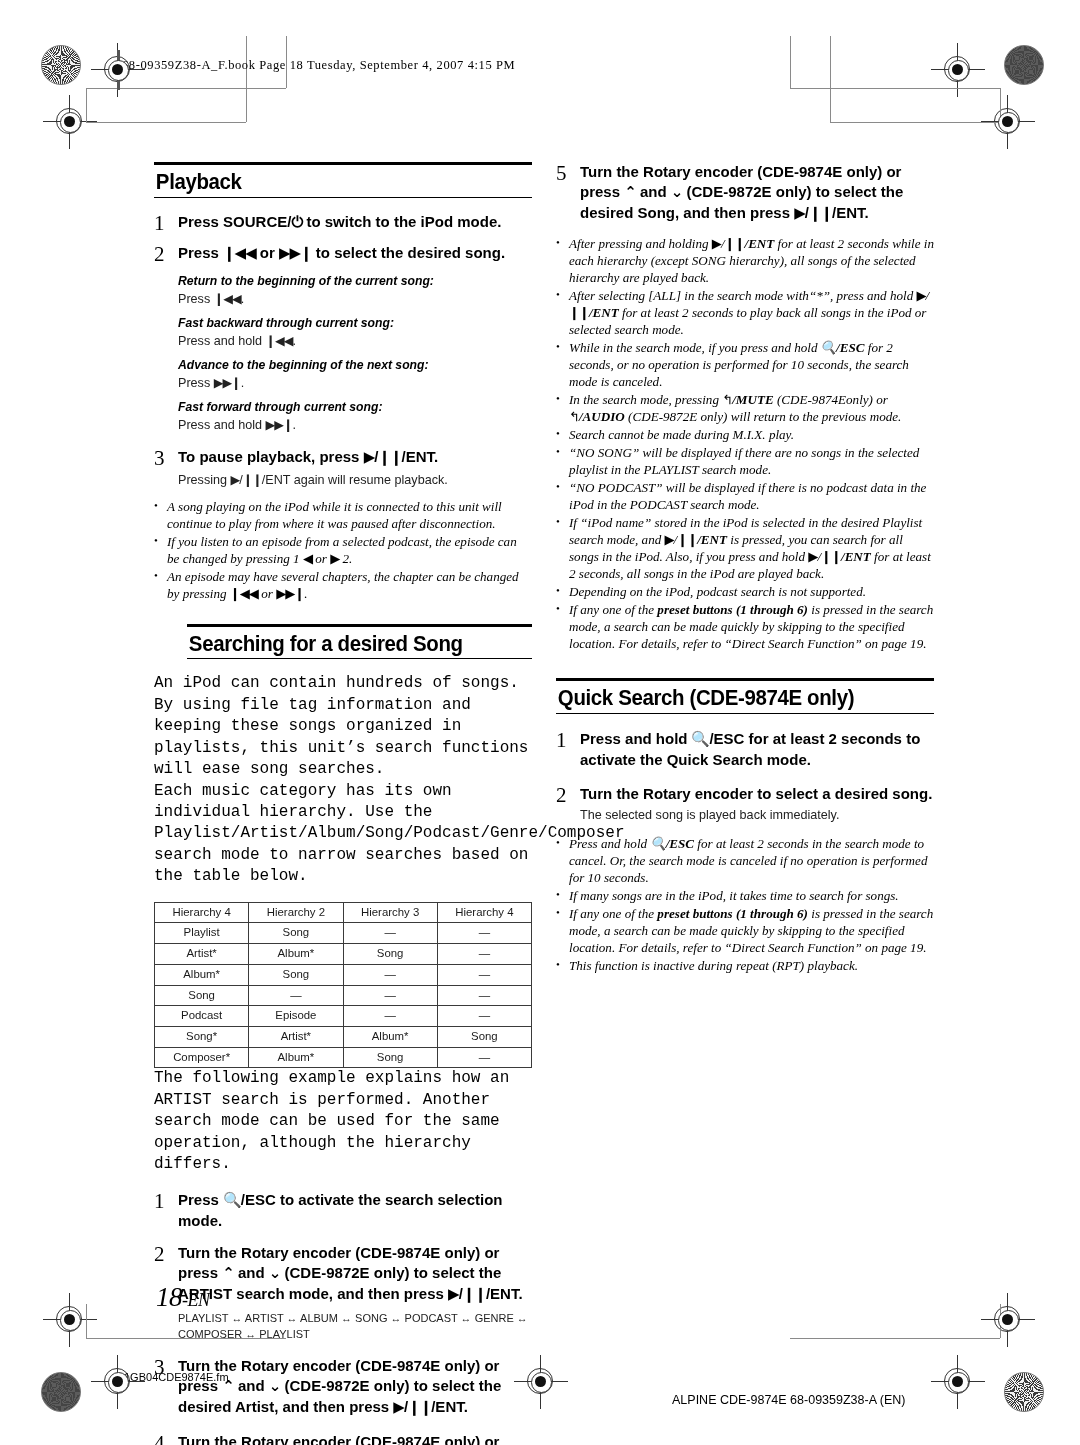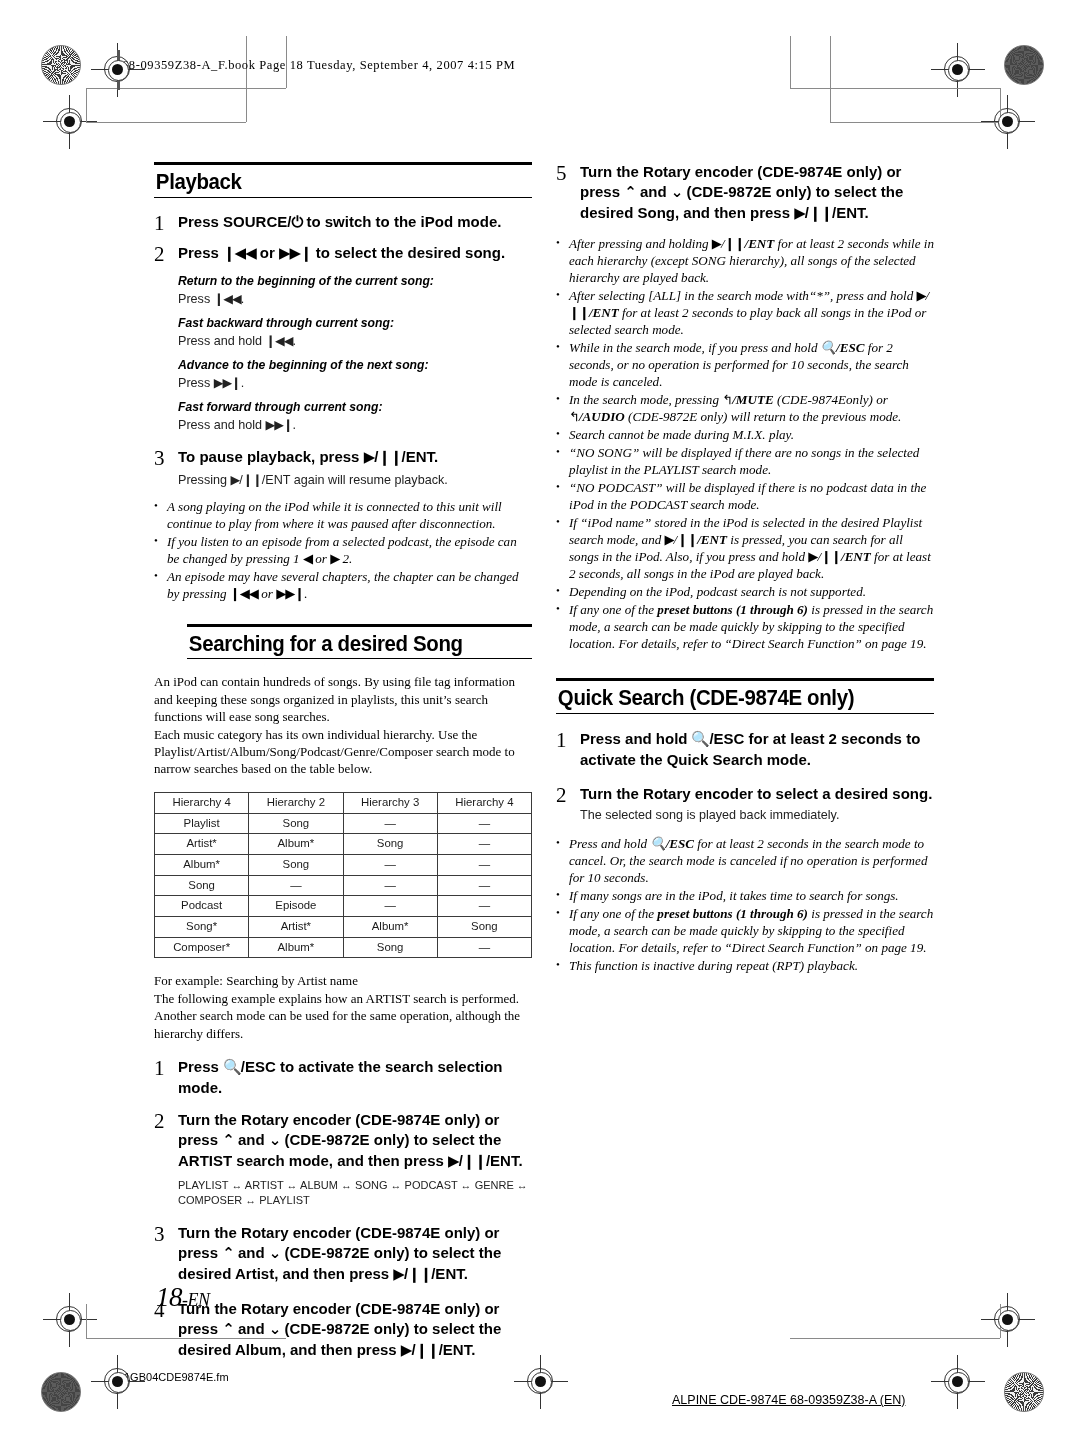--- a/index.html
+++ b/index.html
@@ -189,22 +189,22 @@
   .note-bullet {
     flex: 0 0 13px;
     font-size: 11px;
     line-height: 1.45;
     font-style: normal;
   }
   .note-text { flex: 1 1 auto; }
 
   
   .para {
-    font-family: Liberation Serif, serif;
-    font-size: 13px;
+    font-family: Liberation Mono, monospace;
+    font-size: 16px;
     line-height: 1.34;
     margin-top: 10px;
   }
   .para.tight { margin-top: 0; }
 
   
   table.hier {
     border-collapse: collapse;
     margin-top: 14px;
     width: 100%;
@@ -251,21 +251,20 @@
     font-size: 11px;
     white-space: nowrap;
   }
   .foot-right {
     position: absolute;
     left: 672px;
     top: 1393px;
     font-family: "Liberation Sans", sans-serif;
     font-size: 12.5px;
     white-space: nowrap;
-    text-decoration: underline;
   }
 
   
   .g { font-family: "DejaVu Sans", sans-serif; letter-spacing: -1px; }
   b.k { font-family: "Liberation Sans", sans-serif; font-weight: bold; }
   .ser-b { font-weight: bold; }
 </style>
 </head>
 <body>
 
@@ -450,21 +449,20 @@
       </tr>
       <tr>
         <td>Composer*</td>
         <td>Album*</td>
         <td>Song</td>
         <td>—</td>
       </tr>
     </tbody>
       </table>
 
-    <div class="para" style="margin-top:14px;">For example: Searching by Artist name</div>
     <div class="para tight">The following example explains how an ARTIST search is performed. Another search mode can be used for the same operation, although the hierarchy differs.</div>
 
     <div class="step" style="margin-top:15px;">
       <div class="step-num">1</div>
       <div class="step-body">
         <div class="step-head">Press <span class="g">🔍</span><b class="k">/ESC</b> to activate the search selection mode.</div>
       </div>
     </div>
 
     <div class="step" style="margin-top:12px;">

